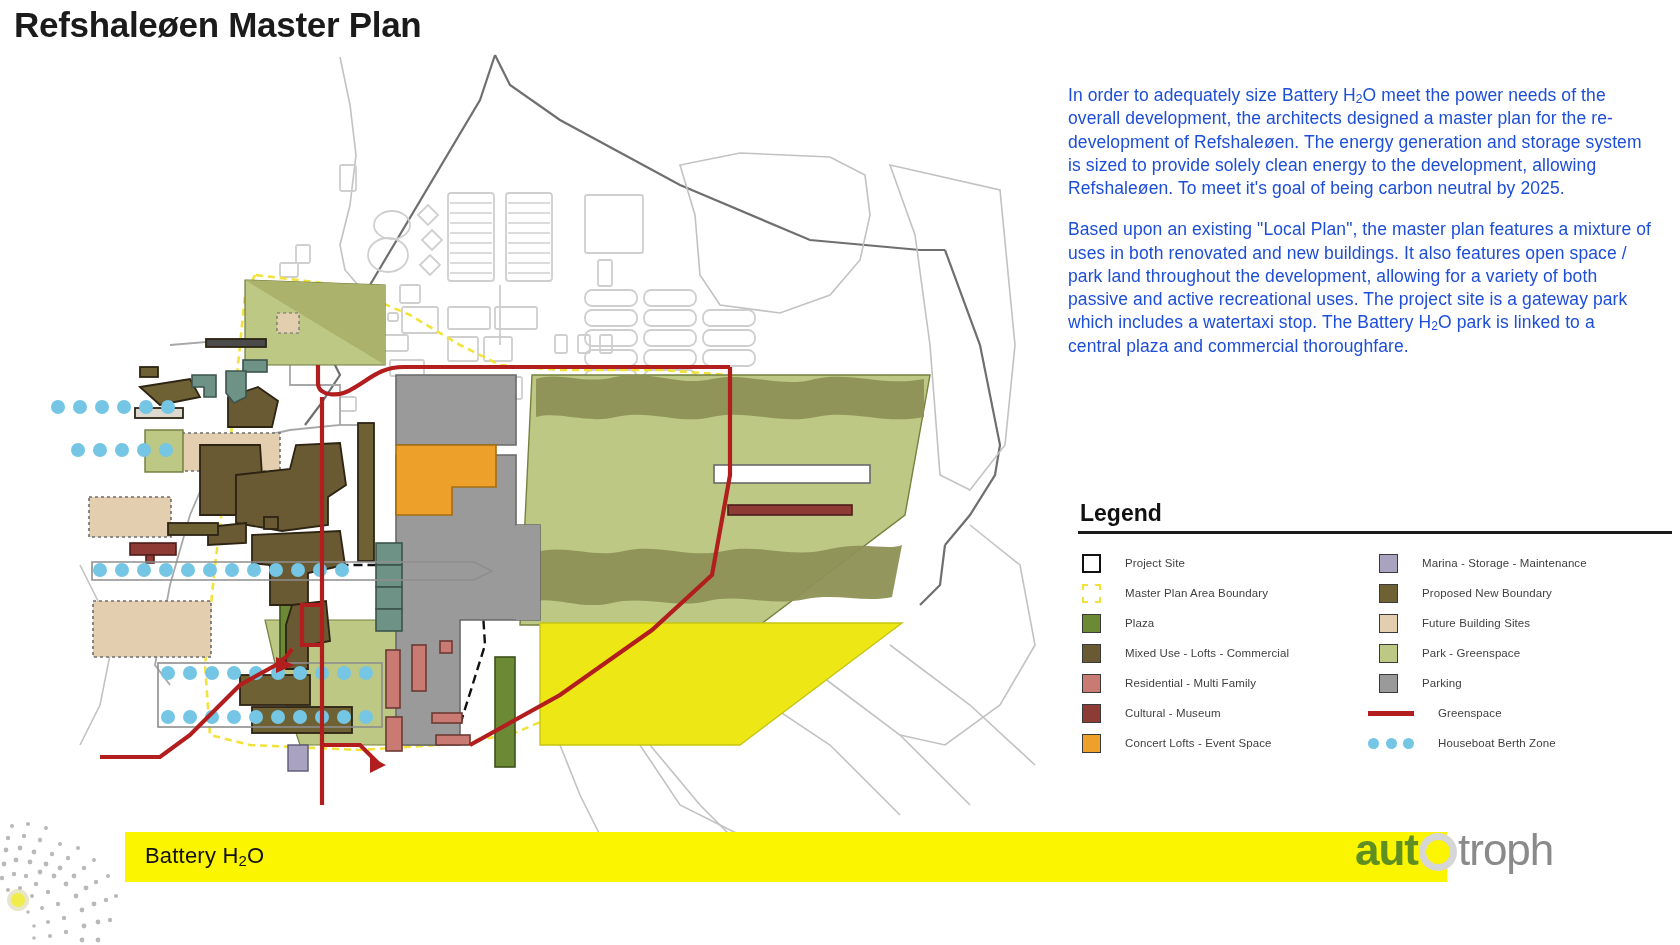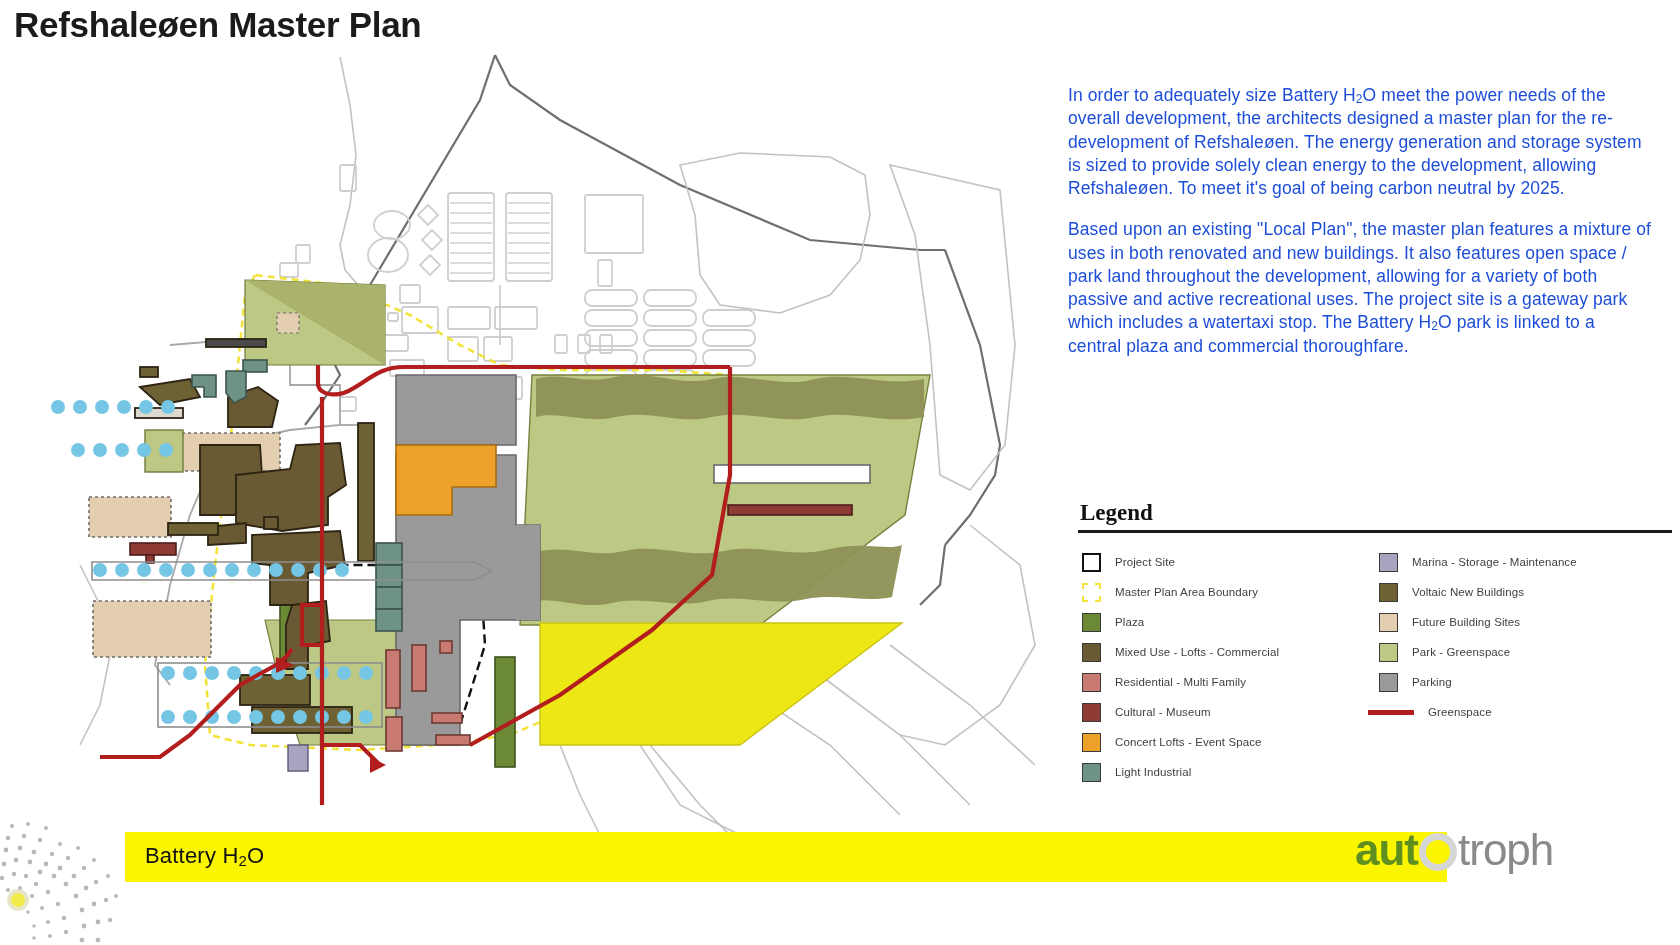--- a/index.html
+++ b/index.html
@@ -25,21 +25,21 @@
   .text-col{position:absolute;left:1068px;top:84px;width:600px;}
   .para{
     font-size:17.5px;line-height:1.33;color:#1d4ed8;
     margin:0 16px 18px 0;letter-spacing:0.1px;
   }
   .para sub{font-size:12px;vertical-align:baseline;position:relative;top:2px;}
 
   
   .legend{position:absolute;left:1078px;top:500px;width:594px;}
   .legend-title{
-    font-size:23px;font-weight:bold;color:#111;margin:0 0 4px 2px;font-family:Liberation Serif, serif;
+    font-size:23px;font-weight:bold;color:#111;margin:0 0 4px 2px;
   }
   .legend-rule{height:3px;background:#1a1a1a;width:594px;margin-bottom:14px;}
   .legend-cols{display:flex;gap:0;}
   .legend-col{width:297px;}
   .legend-row{display:flex;align-items:center;height:30px;}
   .swatch{
     width:19px;height:19px;margin-left:4px;margin-right:0;
     border:1.5px solid #3a3a3a;box-sizing:border-box;flex:0 0 auto;
   }
   .swatch.project-site{background:#ffffff;border:2.5px solid #111;}
@@ -51,21 +51,21 @@
   .swatch.line-swatch i{display:block;width:46px;height:5px;background:#b21d1d;}
   .swatch.dots-swatch{
     border:none;background:none;width:46px;height:19px;
     display:flex;align-items:center;justify-content:space-between;margin-left:-7px;
   }
   .swatch.dots-swatch i{display:block;width:11px;height:11px;border-radius:50%;background:#74c6e4;}
   .legend-label{
     font-size:11.5px;color:#3f3f3f;margin-left:0;
     white-space:nowrap;letter-spacing:0.1px;
   }
-  .lab-pad2{padding-left:14px;}
+  .lab-pad2{padding-left:24px;}
 
   
   .footer-bar{
     position:absolute;left:125px;top:832px;width:1322px;height:50px;background:#fbf500;
   }
   .footer-text{
     position:absolute;left:145px;top:843px;
     font-size:22px;font-weight:normal;color:#111;letter-spacing:0.2px;
   }
   .footer-text sub{font-size:15px;vertical-align:baseline;position:relative;top:3px;}
@@ -375,36 +375,32 @@
         <div class="legend-row">
           <span class="swatch" style="background:#8e3b35"></span>
           <span class="legend-label lab-pad2">Cultural - Museum</span>
         </div>
 
         <div class="legend-row">
           <span class="swatch" style="background:#eda12a"></span>
           <span class="legend-label lab-pad2">Concert Lofts - Event Space</span>
         </div>
 
-        <div class="legend-row">
-          <span class="swatch" style="background:#6f9287"></span>
-          <span class="legend-label lab-pad2">Light Industrial</span>
-        </div>
       </div>
 
       <div class="legend-col">
 
         <div class="legend-row">
           <span class="swatch" style="background:#a9a3c0"></span>
           <span class="legend-label lab-pad2">Marina - Storage - Maintenance</span>
         </div>
 
         <div class="legend-row">
           <span class="swatch" style="background:#6e6134"></span>
-          <span class="legend-label lab-pad2">Voltaic New Buildings</span>
+          <span class="legend-label lab-pad2">Proposed New Boundary</span>
         </div>
 
         <div class="legend-row">
           <span class="swatch" style="background:#e3cfb0"></span>
           <span class="legend-label lab-pad2">Future Building Sites</span>
         </div>
 
         <div class="legend-row">
           <span class="swatch" style="background:#bcc883"></span>
           <span class="legend-label lab-pad2">Park - Greenspace</span>
@@ -416,20 +412,28 @@
         </div>
 
 
         <div class="legend-row">
           <span class="swatch line-swatch">
               <i></i>
             </span>
           <span class="legend-label lab-pad2">Greenspace</span>
         </div>
 
+        <div class="legend-row">
+          <span class="swatch dots-swatch">
+              <i></i>
+              <i></i>
+              <i></i>
+            </span>
+          <span class="legend-label lab-pad2">Houseboat Berth Zone</span>
+        </div>
       </div>
     </div>
   </div>
 
   <svg class="spiral" viewBox="0 0 120 165">
     <g fill="#c9c9c9">
       <circle cx="18" cy="120" r="11" fill="#e8e6c8"></circle>
       <circle cx="18" cy="120" r="7" fill="#f2ec4a"></circle>
     </g>
     <g fill="#b9b9b9">

